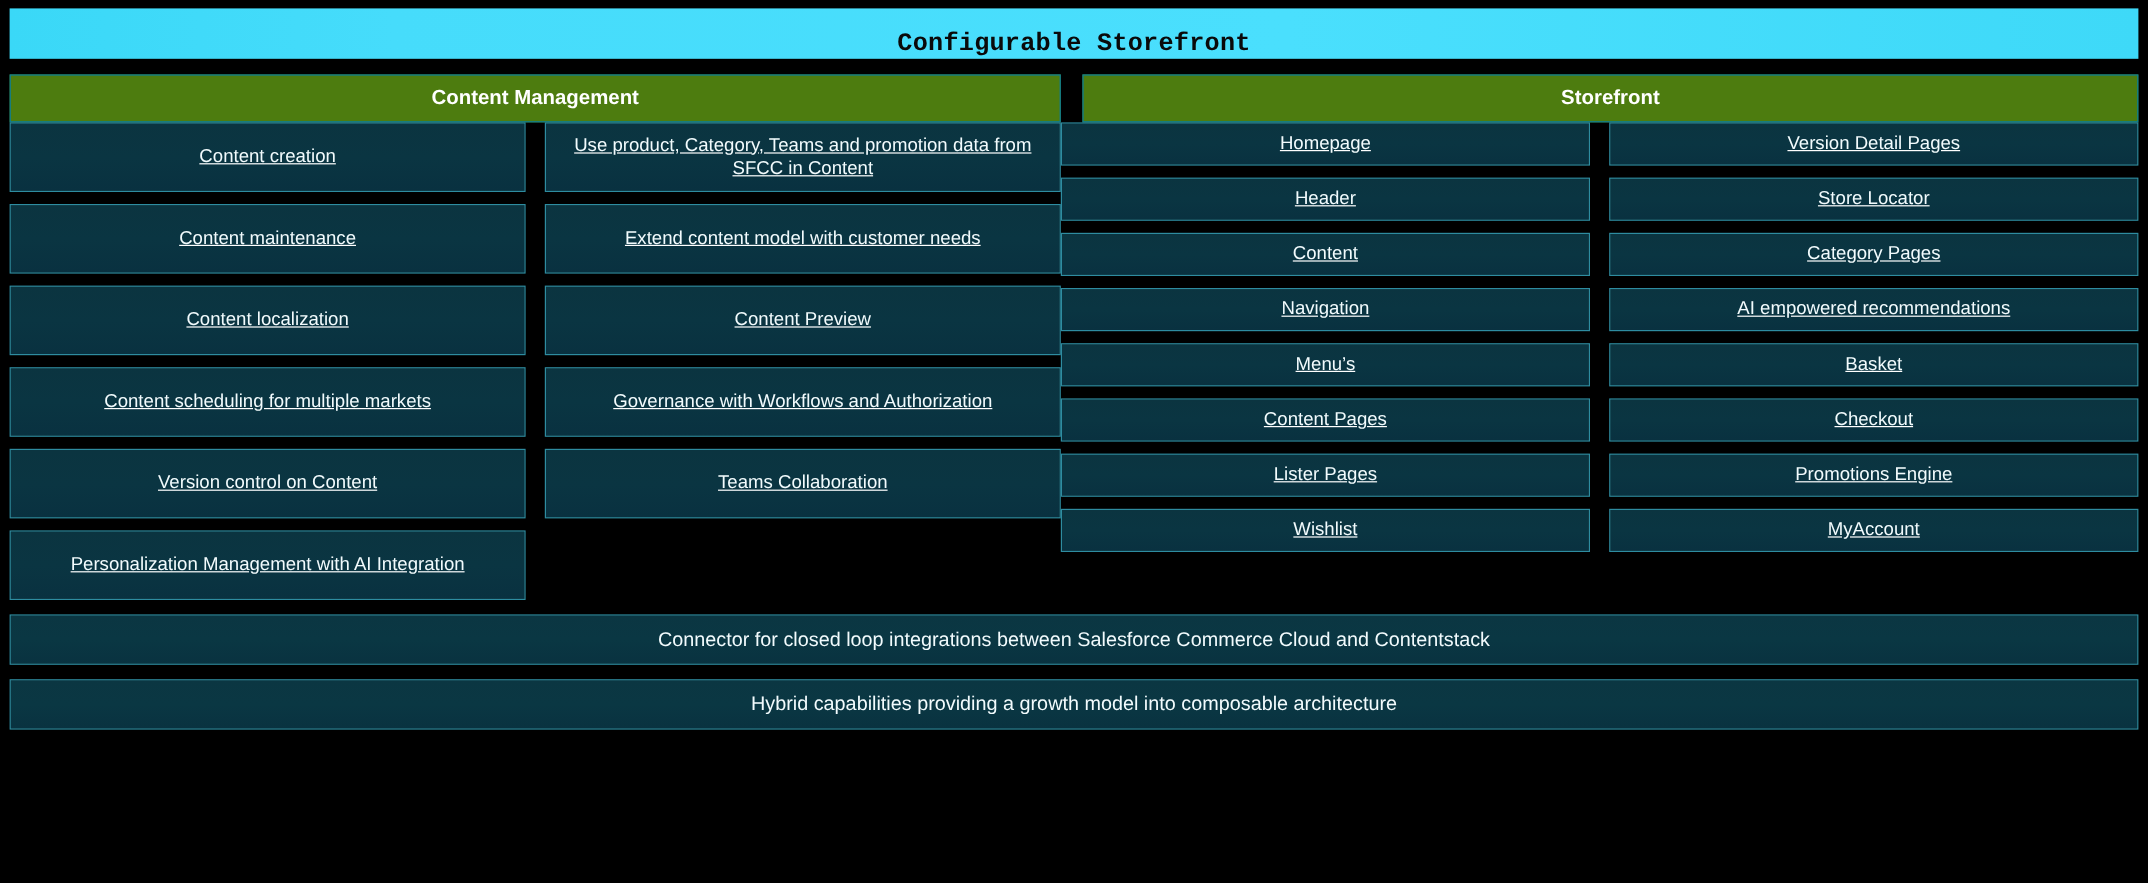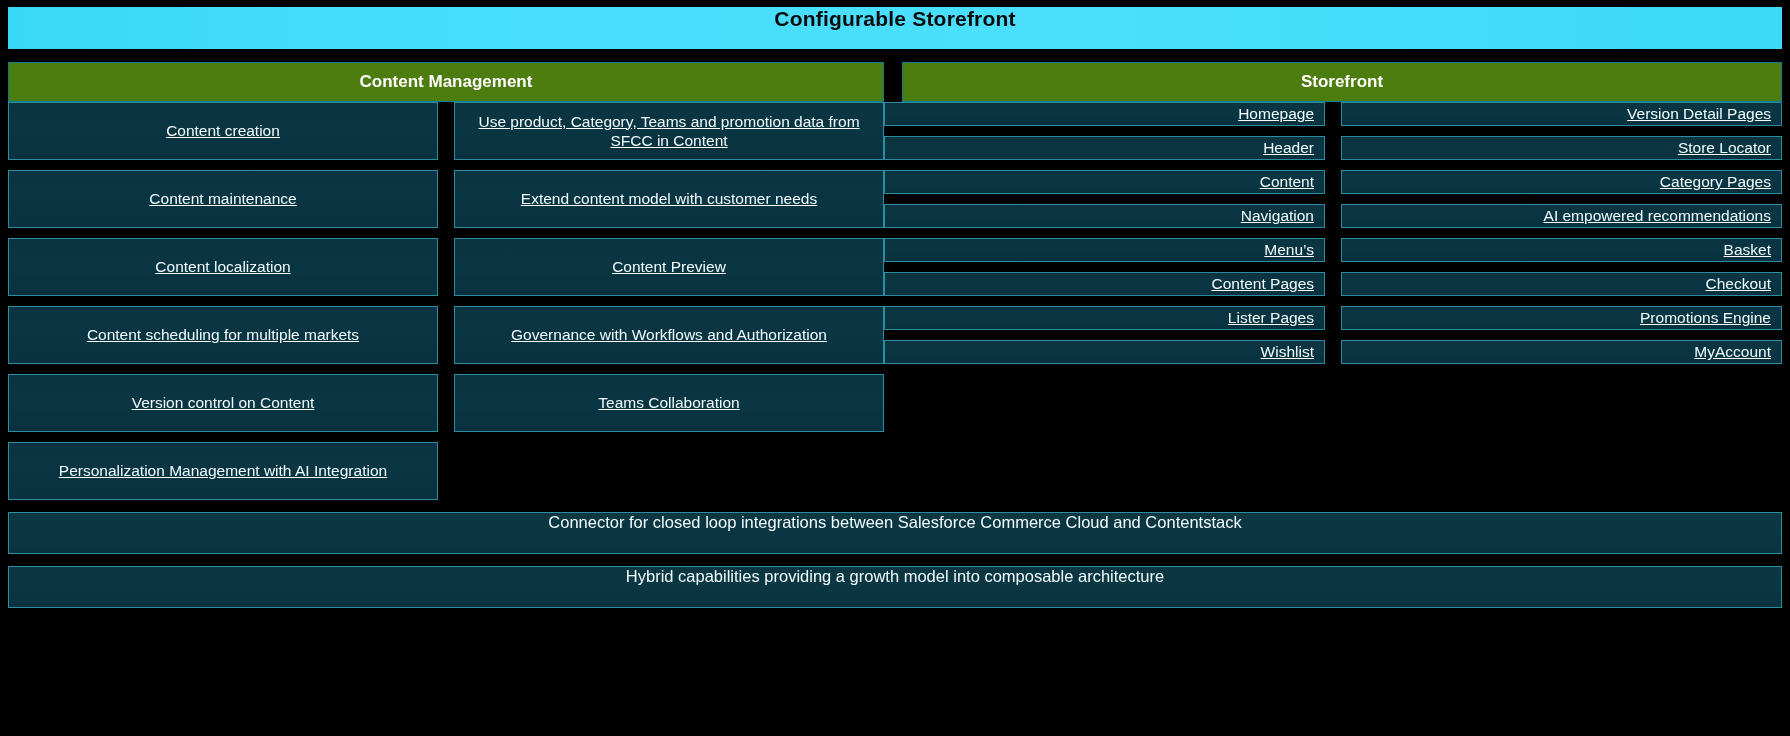--- a/index.html
+++ b/index.html
@@ -24,23 +24,24 @@
     padding: 7px 8px 6px 8px;
     display: flex;
     flex-direction: column;
   }
 
   
   .title-banner {
     height: 42px;
     background: linear-gradient(to right, #3ad8f7 0%, #46dcfb 18%, #4adffd 60%, #3ed9f8 100%);
     display: flex;
-    align-items: flex-start;
-    justify-content: center;
-    flex: 0 0 auto;
+    align-items: flex-end;
+    justify-content: center;
+    flex: 0 0 auto;
+    font-family: Liberation Mono, monospace;
   }
   .title-banner .title-text {
     font-size: 21px;
     font-weight: bold;
     color: #0a0a0a;
     letter-spacing: 0.2px;
   }
 
   
   .header-row {
@@ -86,35 +87,36 @@
     display: flex;
     align-items: center;
     justify-content: center;
     text-align: center;
     color: #f2fbfd;
     font-size: 15.5px;
     line-height: 1.25;
     padding: 4px 10px;
   }
   .panel.cm .card { height: 58px; }
-  .panel.sf .card { height: 24px; justify-content: flex-end; }
+  .panel.sf .card { height: 36px; }
 
   
   .bottom-bars {
     display: flex;
     flex-direction: column;
     gap: 12px;
     margin-top: 12px;
     flex: 0 0 auto;
   }
   .wide-bar {
     height: 42px;
     background: linear-gradient(to bottom, #0b3642 0%, #0a3743 50%, #093240 100%);
     border: 1px solid #2e8ca0;
     display: flex;
+    align-items: center;
     justify-content: center;
     font-size: 16.5px;
     color: #f2fbfd;
   }
 </style>
 </head>
 <body>
 
 <div class="page">
 

